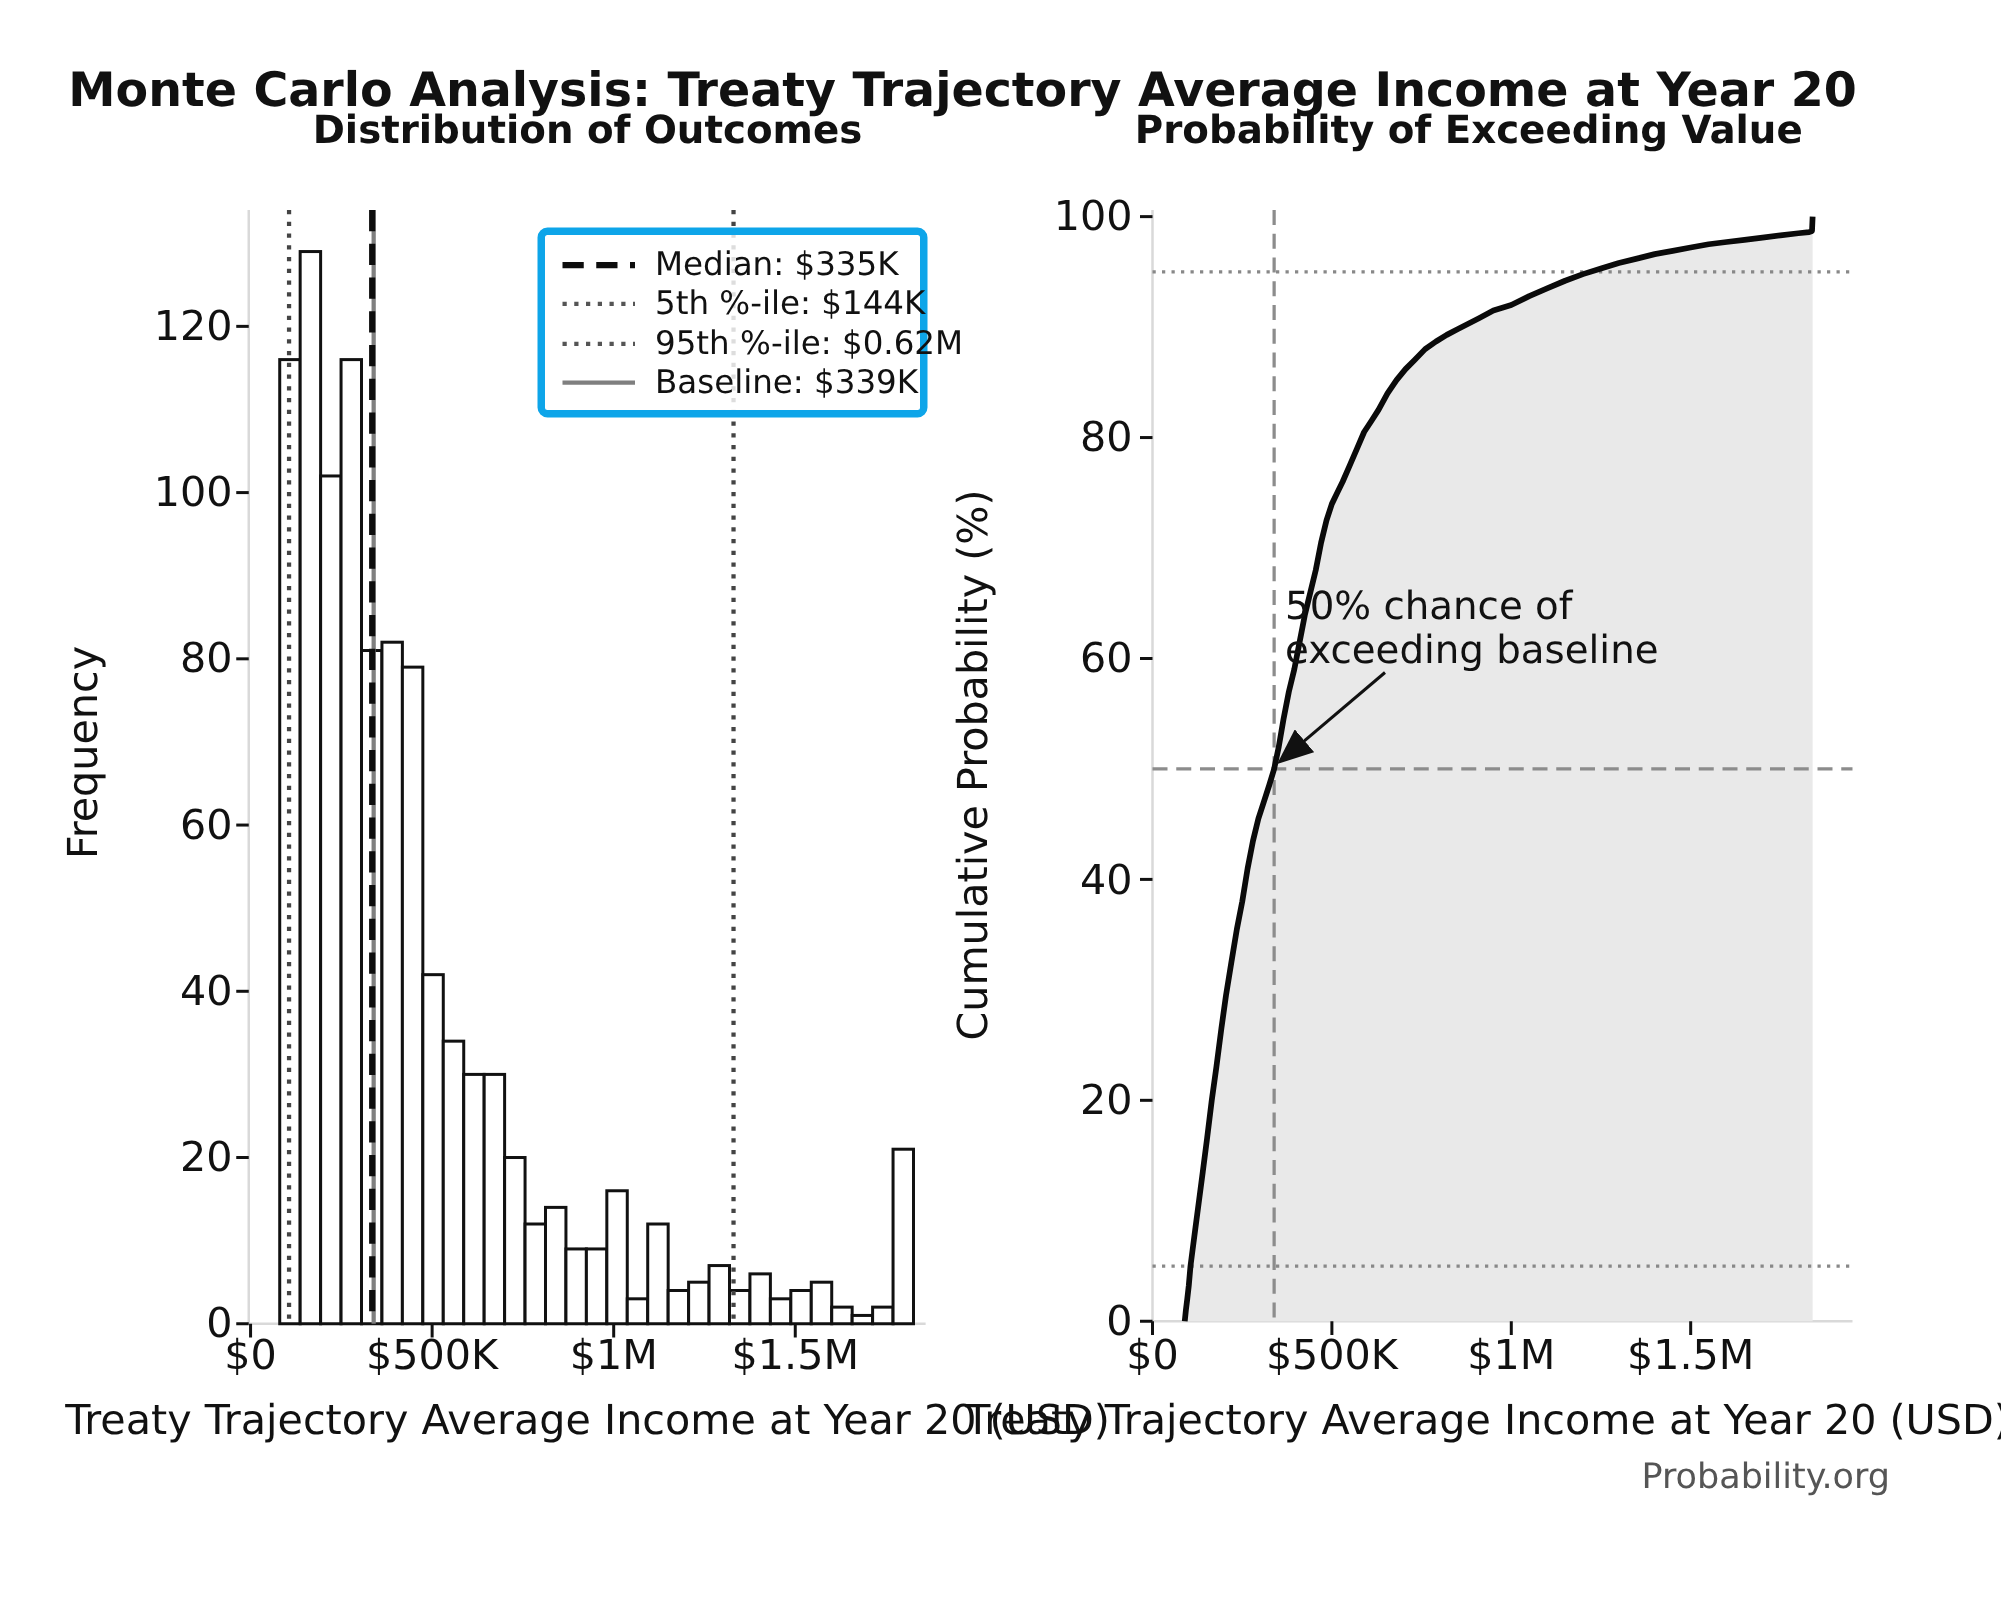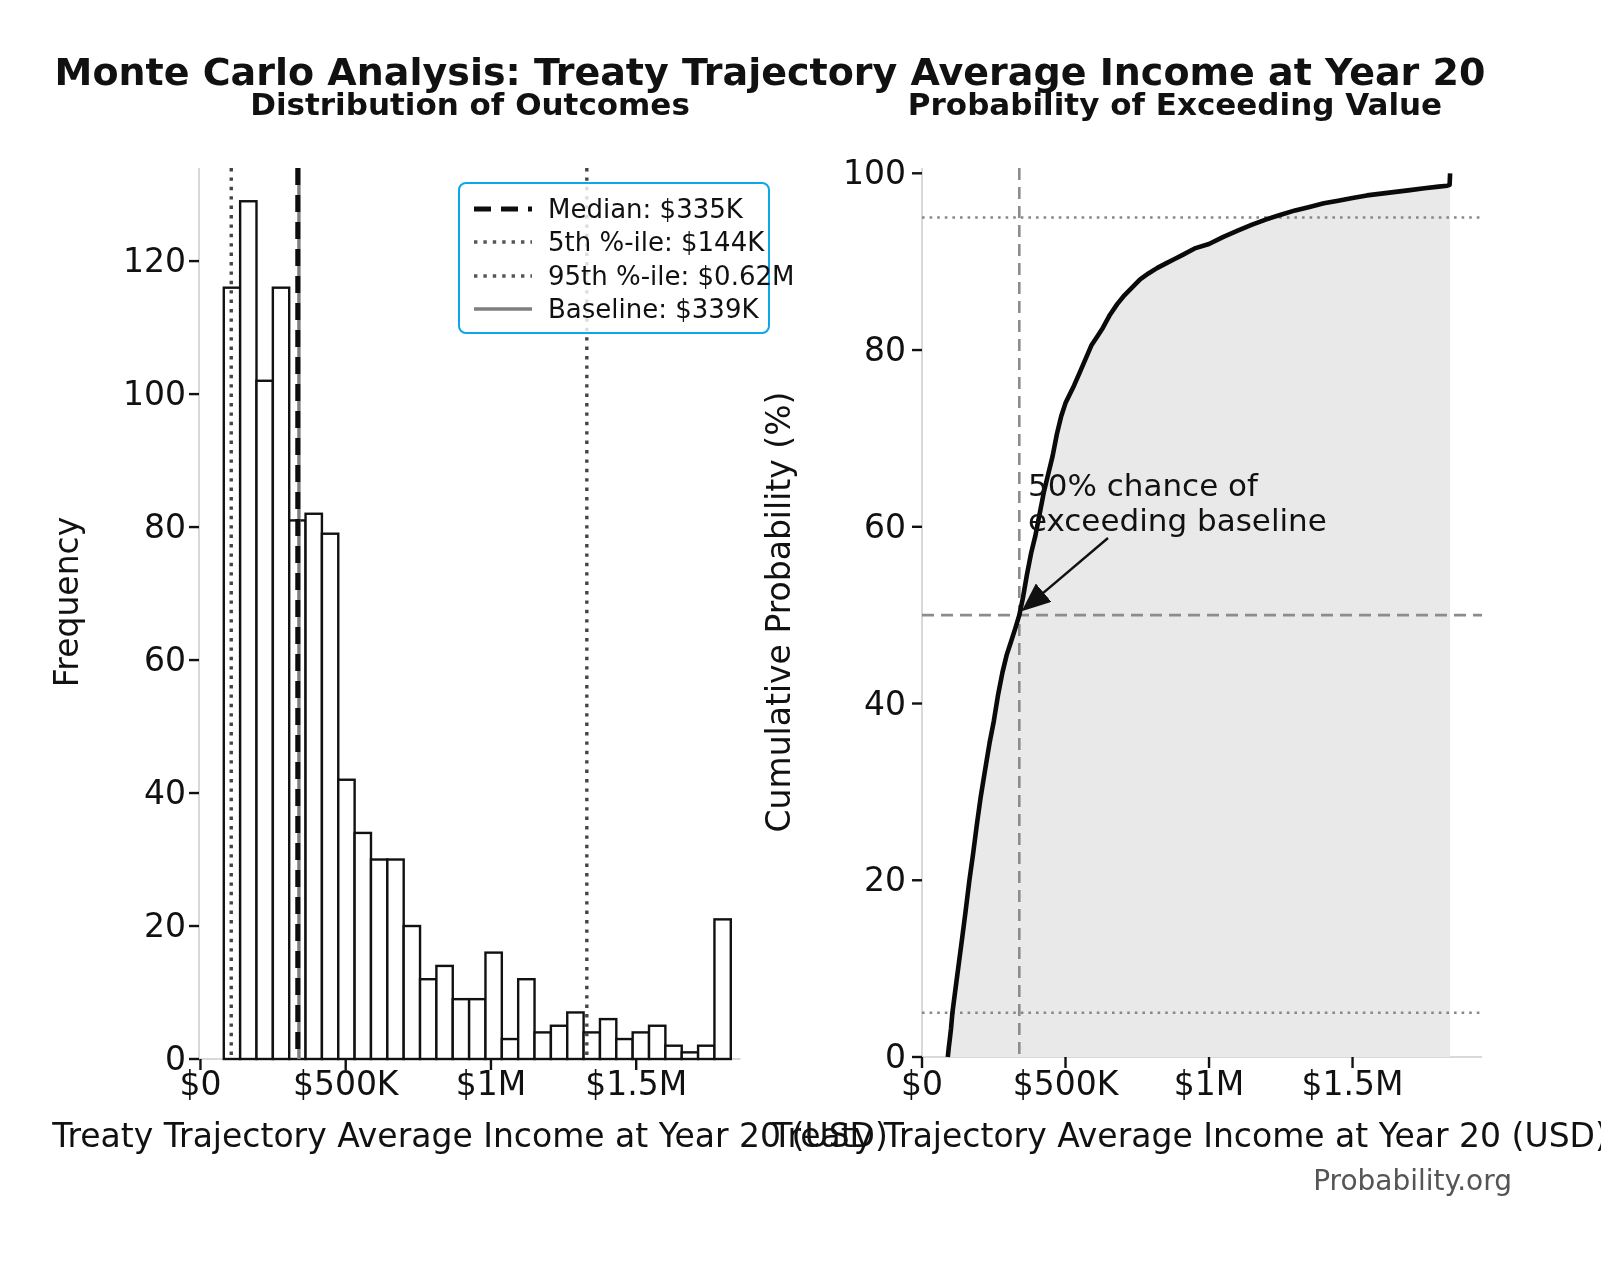--- a/index.html
+++ b/index.html
@@ -25,23 +25,23 @@
   .tick-label.y{transform:translate(-100%,-50%);}
   .axis-title{
     position:absolute;font-size:33px;color:#111;white-space:nowrap;transform:translateX(-50%);
   }
   .ylabel{
     position:absolute;font-size:33px;color:#111;white-space:nowrap;
     transform:translate(-50%,-50%) rotate(-90deg);
   }
   .legend{
     position:absolute;left:430px;top:182px;width:312px;height:152px;
-    background:rgba(255,255,255,0.82);border:2px solid #0ea5e9;border-radius:8px;
+    background:rgba(255,255,255,0.82);border:6px solid #0ea5e9;border-radius:8px;
     box-sizing:border-box;padding:8px 12px 6px 12px;z-index:5;
-    display:flex;flex-direction:column;justify-content:space-around;margin-left:28px;
+    display:flex;flex-direction:column;justify-content:space-around;
   }
   .legend-row{display:flex;align-items:center;gap:14px;height:34px;}
   .legend-sample{flex:0 0 62px;height:14px;}
   .legend-label{font-size:26px;color:#111;white-space:nowrap;}
   .annotation{
     position:absolute;left:1028px;top:468px;z-index:4;
     font-size:31px;line-height:35px;color:#111;white-space:nowrap;
   }
   .footer{
     position:absolute;left:1512px;top:1164px;transform:translateX(-100%);

